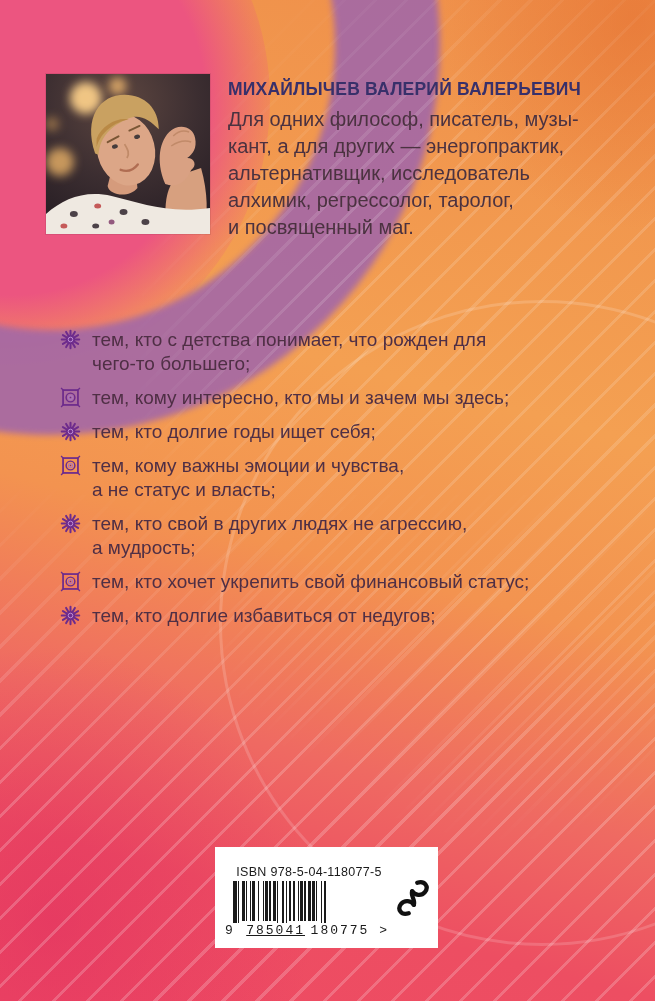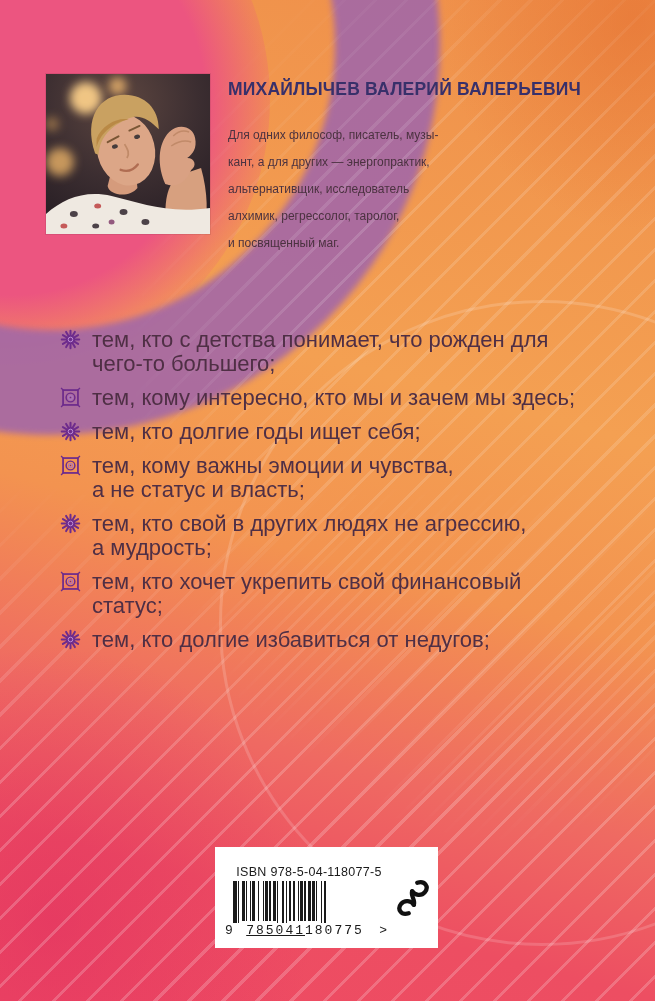--- a/index.html
+++ b/index.html
@@ -34,44 +34,44 @@
   .stripes-bottom{inset:0;background:repeating-linear-gradient(135deg, rgba(255,255,255,.20) 0 3px, rgba(255,255,255,0) 3px 24px);
     -webkit-mask-image:linear-gradient(to top,#000 0 22%, transparent 52%);
     mask-image:linear-gradient(to top,#000 0 22%, transparent 52%);}
   .arc-right{width:640px;height:640px;border-radius:50%;border:3px solid rgba(255,255,255,.16);
     right:-210px;top:300px;}
   .photo{position:absolute;left:46px;top:74px;width:164px;height:160px;overflow:hidden;
     box-shadow:0 0 0 1px rgba(0,0,0,.08);}
   .photo svg{display:block;width:100%;height:100%;}
   .author{position:absolute;left:228px;top:78px;width:390px;}
   .author-name{color:var(--heading-text);font-weight:bold;font-size:17.5px;line-height:22px;
-    letter-spacing:.2px;margin-bottom:22px;}
-  .bio{color:var(--body-text);font-size:12px;line-height:27px;}
+    letter-spacing:.2px;margin-bottom:6px;}
+  .bio{color:var(--body-text);font-size:20px;line-height:27px;}
   .bio .ln{display:block;}
   .list{position:absolute;left:60px;top:328px;width:530px;}
   .li{display:flex;gap:11px;margin-bottom:10px;color:var(--list-text);
-    font-size:22px;line-height:24px;}
+    font-size:19px;line-height:24px;}
   .li .ico{flex:none;width:21px;height:21px;margin-top:1px;}
   .li .ico svg{display:block;width:100%;height:100%;}
   .li .ln{display:block;}
   .barcode-panel{position:absolute;left:215px;top:847px;width:223px;height:101px;
     background:var(--barcode-bg);display:flex;align-items:center;padding:0;}
   .bc-left{width:168px;padding:7px 0 0 10px;}
   .isbn{color:var(--barcode-ink);font-size:12.5px;letter-spacing:.3px;text-align:center;
     width:152px;margin:0 0 2px 8px;white-space:nowrap;}
   .bars{display:flex;align-items:flex-start;height:48px;margin-left:8px;width:152px;}
   .bars .bar{background:var(--barcode-ink);height:40px;}
   .bars .tall{height:48px;}
   .bars .gap{height:1px;}
   .digits{display:flex;width:162px;margin-left:0;font-family:"Liberation Mono","DejaVu Sans Mono",monospace;
     font-size:13px;color:var(--barcode-ink);margin-top:-6px;background:transparent;}
   .digits span{background:var(--barcode-bg);}
   .d-lead{width:10px;}
   .d-g1{flex:1;text-align:right;letter-spacing:2px;text-decoration:underline;}
-  .d-g2{flex:1;text-align:left;letter-spacing:2px;}
+  .d-g2{flex:1;text-align:center;letter-spacing:2px;}
   .d-trail{width:12px;text-align:right;}
   .bc-logo{flex:1;display:flex;align-items:center;justify-content:center;padding-right:6px;}
   .bc-logo svg{width:34px;height:46px;}
 </style>
 </head>
 <body>
 
 <div class="page">
 
   <div class="deco corner-pink"></div>

